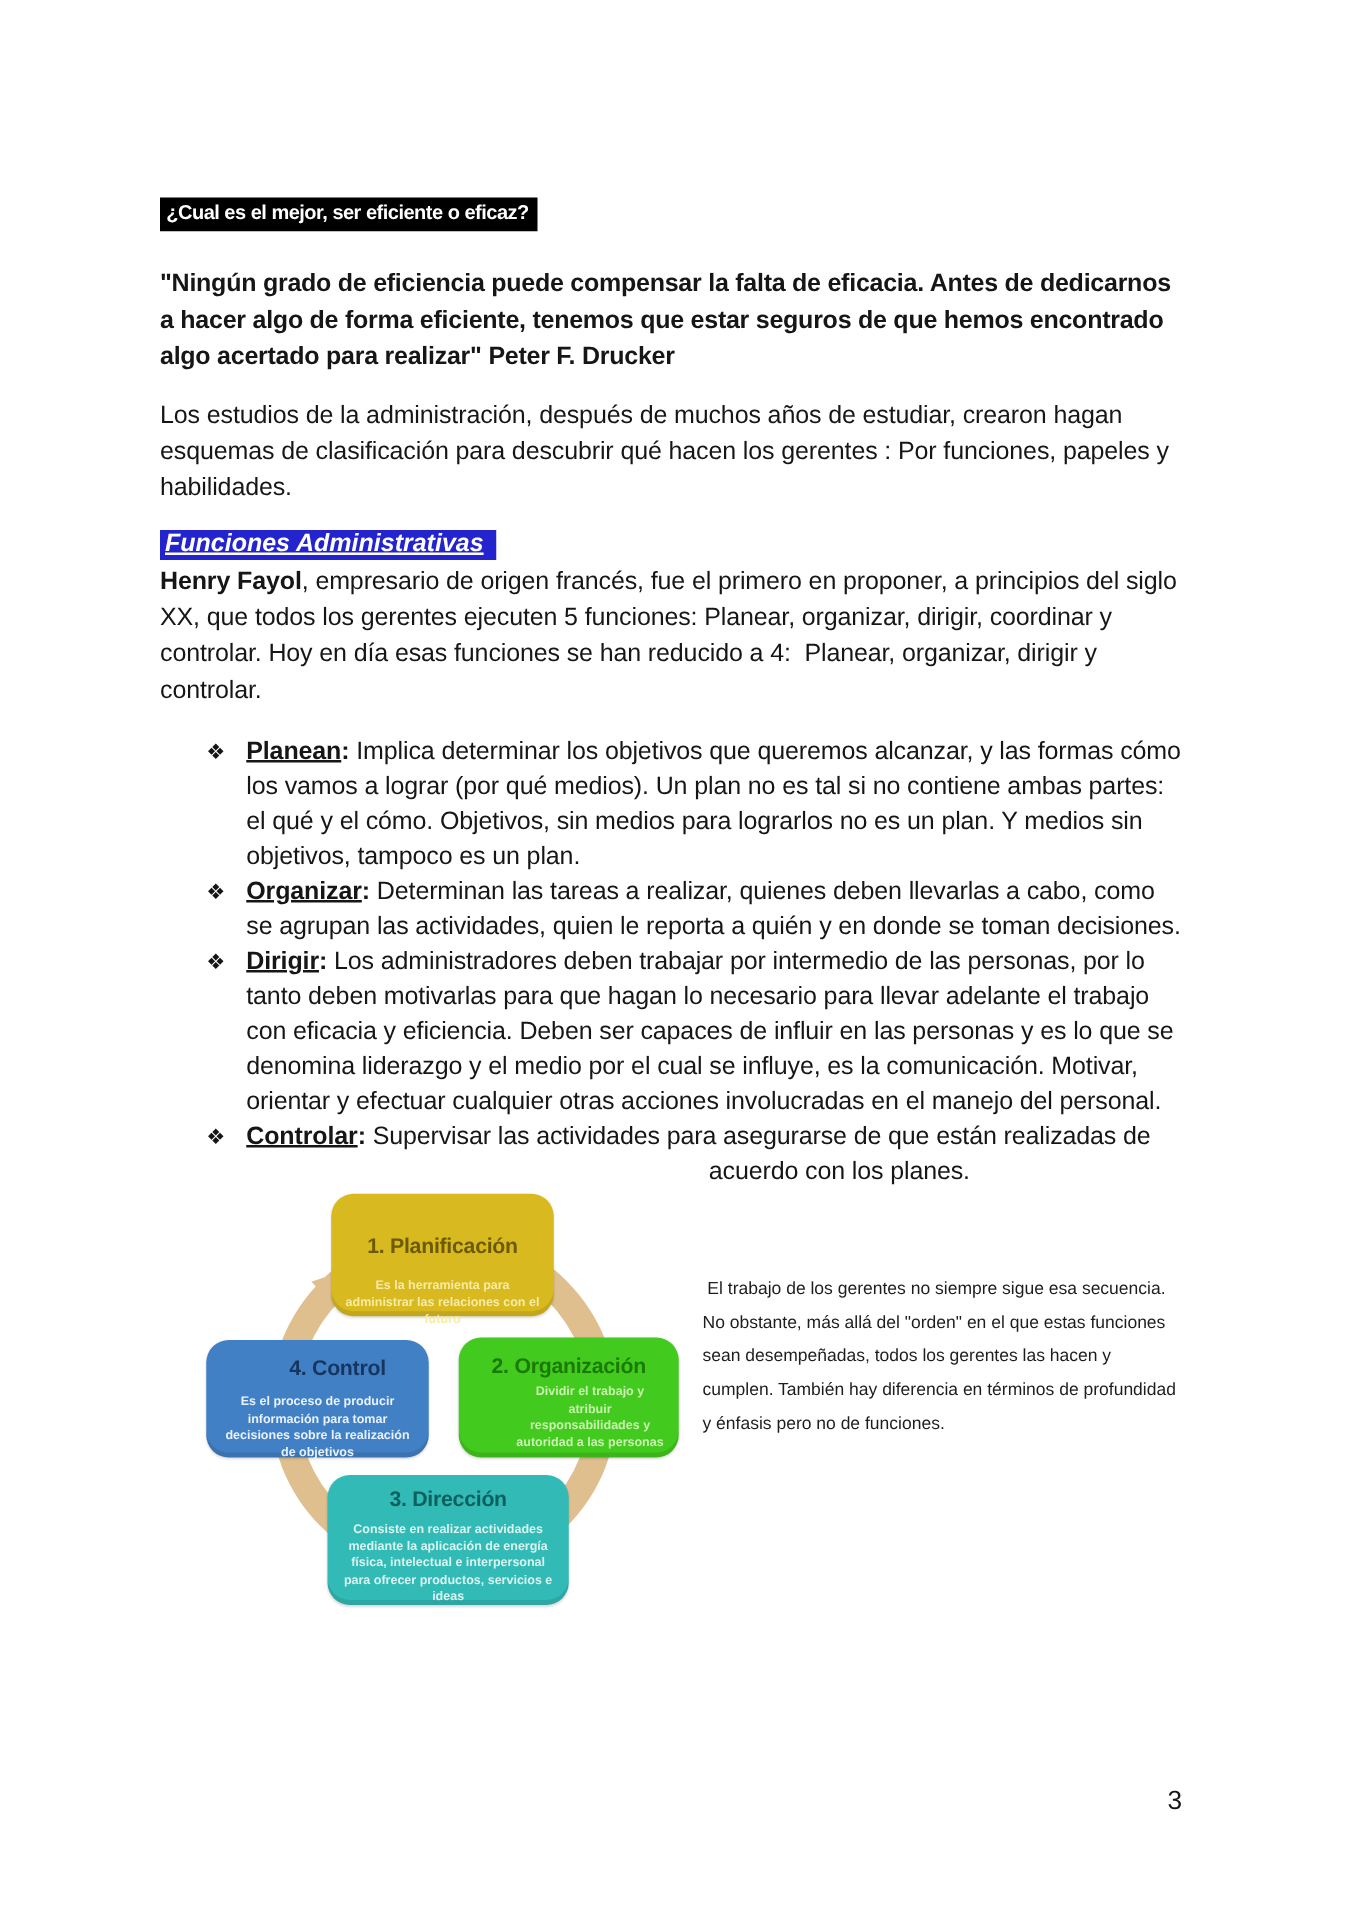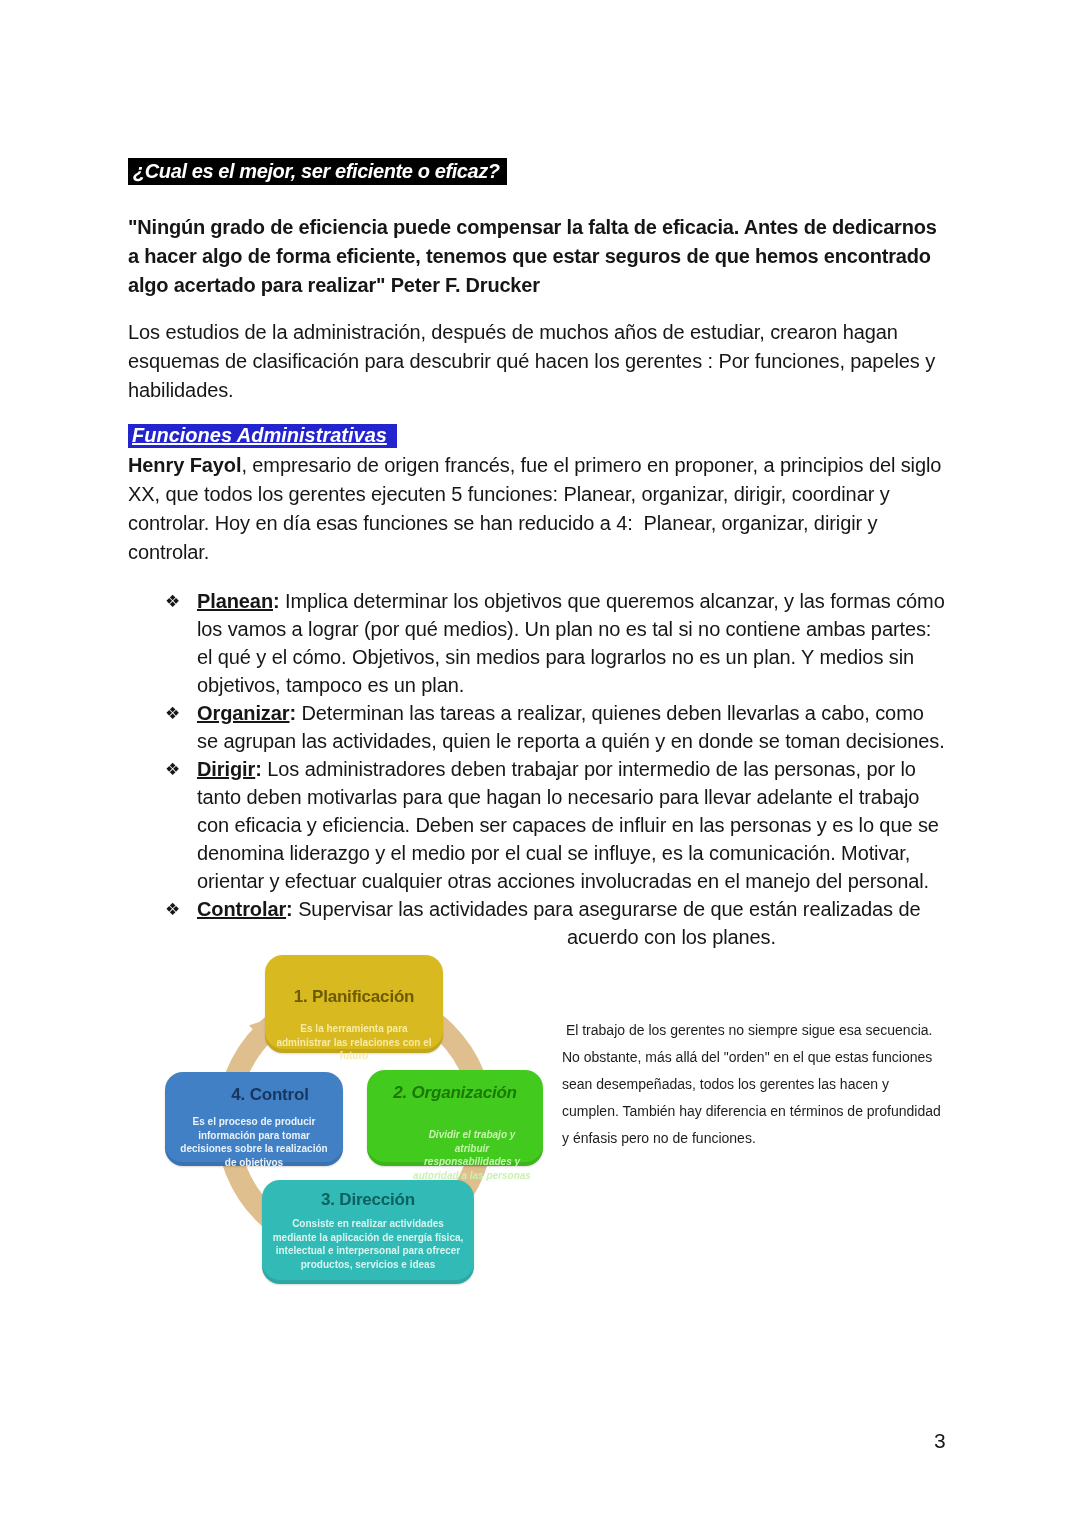--- a/index.html
+++ b/index.html
@@ -9,23 +9,22 @@
     background:#ffffff;
     font-family:"Liberation Sans",sans-serif;
     color:#161616;
     overflow:hidden;
   }
   .content{position:absolute;left:128px;top:158px;width:822px;}
 
   .page-heading{
     display:inline-block;
     padding:2px 7px 3px 5px;
-    font-size:20px;font-weight:bold;letter-spacing:-0.4px;
+    font-size:16px;font-weight:bold;letter-spacing:-0.4px;
     line-height:22px;
-    font-style:italic;
   }
   .quote{
     margin:28px 0 0;
     font-size:20px;line-height:29px;font-weight:bold;
     white-space:pre-wrap;letter-spacing:-0.2px;
   }
   .quote .attribution{font-weight:bold;}
   .intro{
     margin:18px 0 0;
     font-size:20px;line-height:29px;white-space:pre-wrap;letter-spacing:-0.1px;
@@ -56,22 +55,22 @@
     position:absolute;border-radius:18px;text-align:center;box-sizing:border-box;
     box-shadow:inset 0 -4px 0 rgba(0,0,0,0.10), 0 1px 2px rgba(0,0,0,0.15);
   }
   .fn-box-title{font-weight:bold;font-size:17px;letter-spacing:-0.2px;}
   .fn-box-desc{font-weight:bold;font-size:10px;line-height:13.5px;padding:0 10px;}
   .box-plan{left:105px;top:0;width:178px;height:98px;padding-top:32px;}
   .box-plan .fn-box-desc{margin-top:15px;}
   .box-ctrl{left:5px;top:117px;width:178px;height:94px;padding-top:13px;}
   .box-ctrl .fn-box-desc{margin-top:10px;}
   .box-org{left:207px;top:115px;width:176px;height:96px;padding-top:13px;}
-  .box-org .fn-box-desc{margin-top:25px;padding-left:44px;}
-  .box-dir{left:102px;top:225px;width:212px;height:104px;padding-top:10px;}
+  .box-org .fn-box-desc{margin-top:4px;padding-left:44px;}
+  .box-dir{left:102px;top:225px;width:193px;height:104px;padding-top:10px;}
   .box-dir .fn-box-desc{margin-top:7px;}
 
   .side-text{
     width:380px;margin:62px 0 0 10px;
     font-size:14px;line-height:27px;white-space:pre-wrap;color:#1d1d1d;
   }
   .page-number{position:absolute;left:934px;top:1429px;font-size:21px;}
 </style>
 </head>
 <body>
@@ -124,21 +123,21 @@
         <div class="fn-box box-plan" style="background-color: rgb(216, 185, 32);">
           <div class="fn-box-title" style="color: rgb(107, 90, 0);">1. Planificación</div>
           <div class="fn-box-desc" style="color: rgb(247, 235, 166);">Es la herramienta para administrar las relaciones con el futuro</div>
         </div>
 
         <div class="fn-box box-ctrl" style="background-color: rgb(66, 128, 197);">
           <div class="fn-box-title" style="color: rgb(22, 54, 95); padding-left: 32px;">4. Control</div>
           <div class="fn-box-desc" style="color: rgb(233, 242, 251);">Es el proceso de producir información para tomar decisiones sobre la realización de objetivos</div>
         </div>
 
-        <div class="fn-box box-org" style="background-color: rgb(67, 202, 30); font-style: italic;">
+        <div class="fn-box box-org" style="background-color: rgb(67, 202, 30);">
           <div class="fn-box-title" style="color: rgb(26, 122, 4);">2. Organización</div>
           <div class="fn-box-desc" style="color: rgb(201, 242, 176);">Dividir el trabajo y atribuir responsabilidades y autoridad a las personas</div>
         </div>
 
         <div class="fn-box box-dir" style="background-color: rgb(50, 186, 182);">
           <div class="fn-box-title" style="color: rgb(12, 97, 94);">3. Dirección</div>
           <div class="fn-box-desc" style="color: rgb(217, 244, 239);">Consiste en realizar actividades mediante la aplicación de energía física, intelectual e interpersonal para ofrecer productos, servicios e ideas</div>
         </div>
       </div>
 

